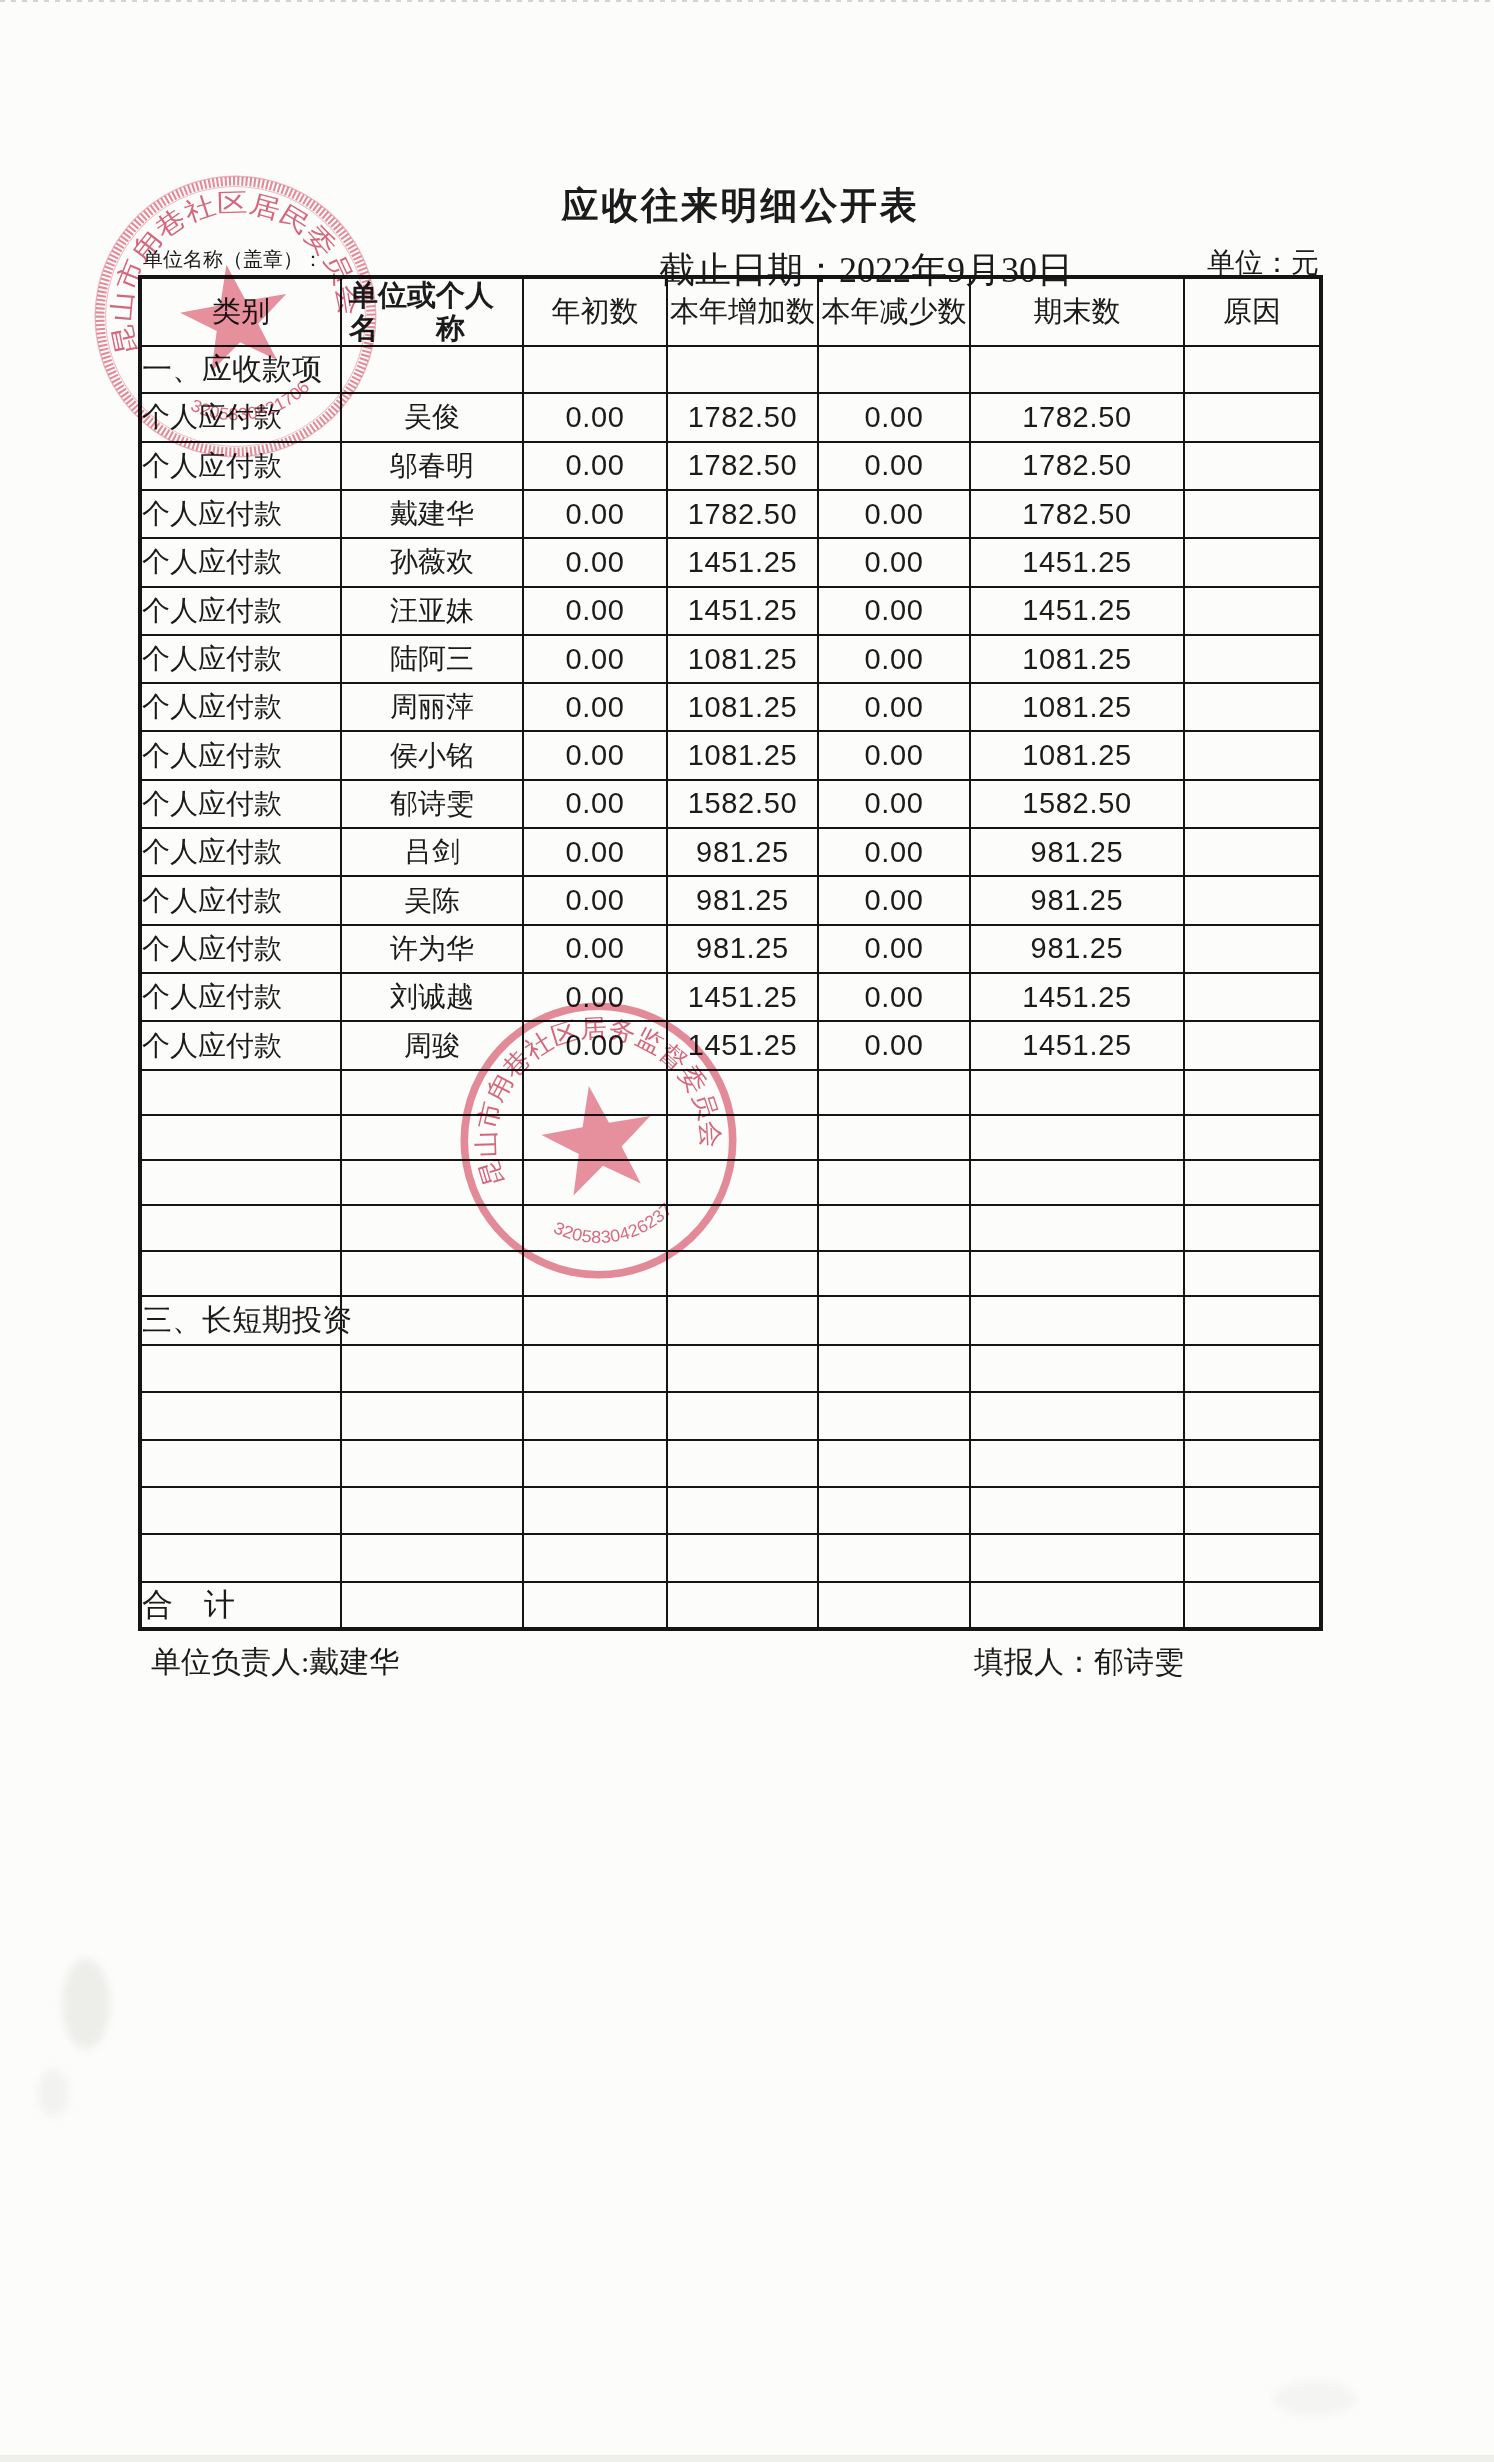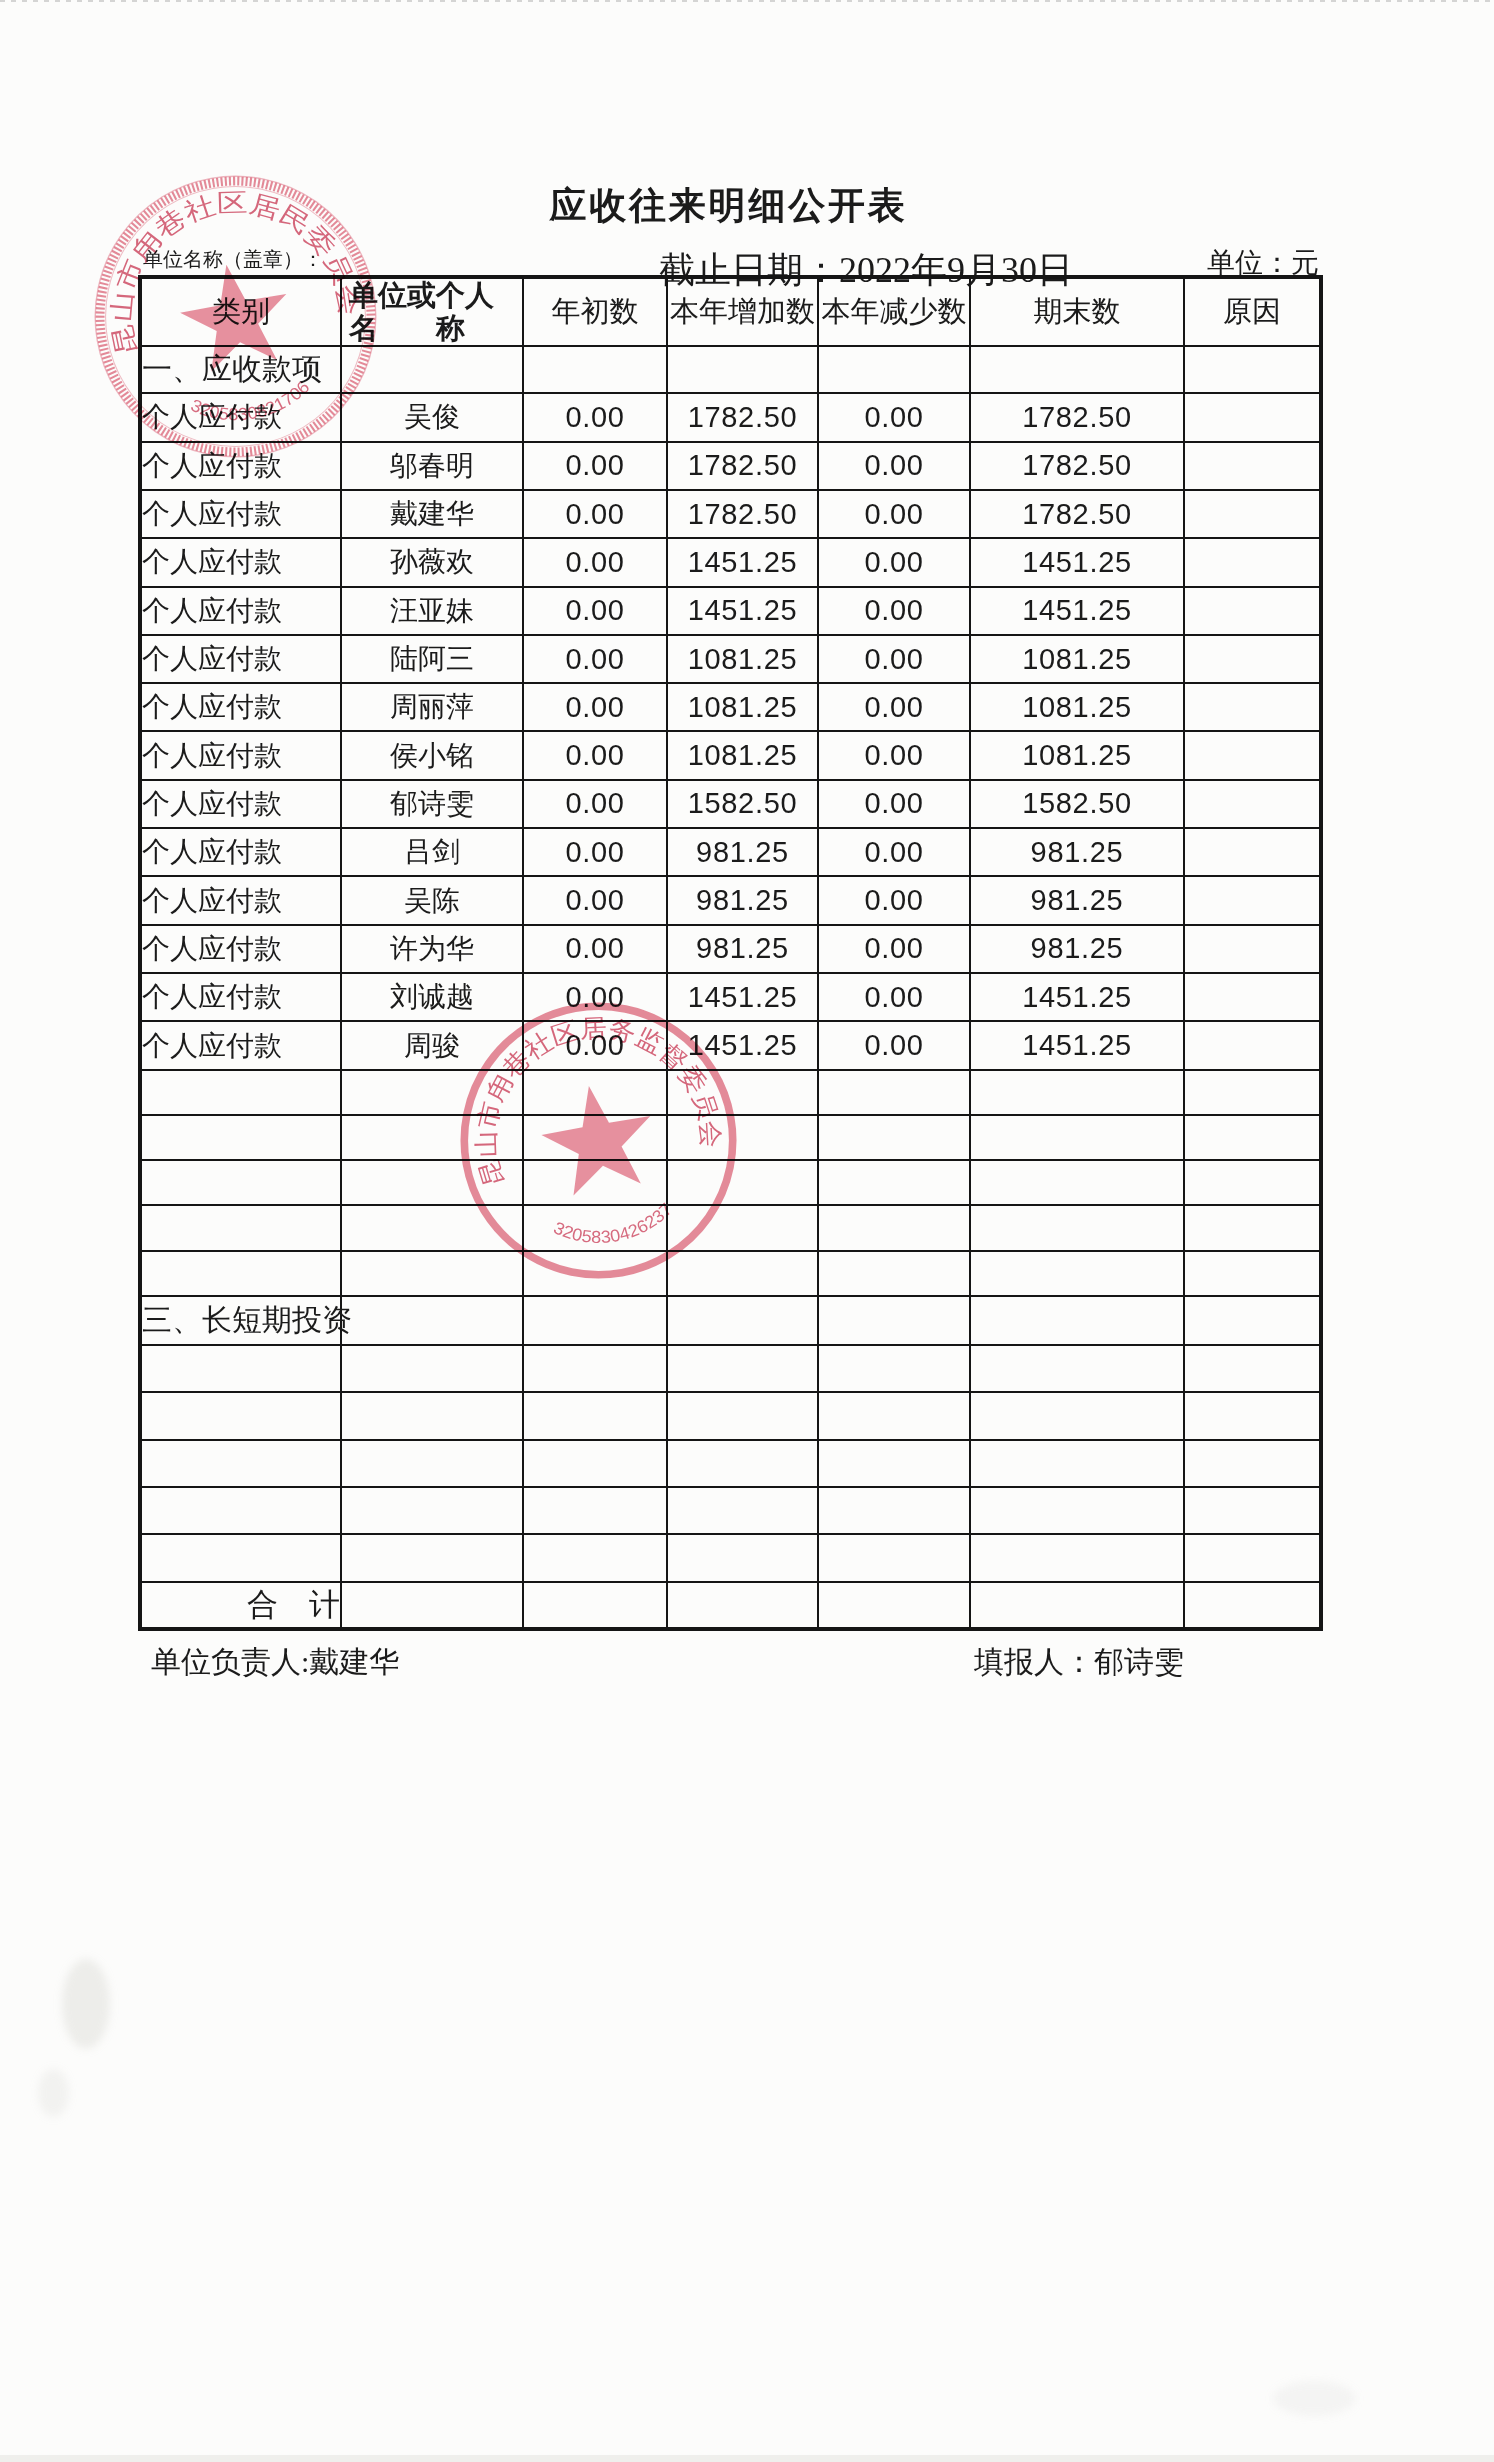--- a/index.html
+++ b/index.html
@@ -7,38 +7,38 @@
        font-family:"Liberation Serif", serif;color:#1b1b1b;overflow:hidden;}
   .page{position:absolute;inset:0;}
   .scan-top-edge{position:absolute;left:0;top:0;width:1495px;height:2.1px;
        background:repeating-linear-gradient(90deg, rgba(110,110,110,.28) 0 4.8px, transparent 4.8px 11px);}
   .scan-bottom-edge{position:absolute;left:0;top:2455px;width:1495px;height:7px;background:#efefec;}
   .smudge{position:absolute;border-radius:50%;filter:blur(4.2px);}
   .smudge.s1{left:62px;top:1959px;width:48px;height:90px;background:rgba(170,170,162,.18);}
   .smudge.s2{left:38px;top:2069px;width:31px;height:48px;background:rgba(170,170,162,.12);}
   .smudge.s3{left:1273px;top:2381px;width:83px;height:35px;background:rgba(180,180,172,.10);}
 
-  .doc-title{position:absolute;left:138px;top:181px;width:1181px;text-align:center;
+  .doc-title{position:absolute;left:150px;top:181px;width:1181px;text-align:center;
        font-size:37px;font-weight:700;letter-spacing:2.8px;}
   .meta-unit-name{position:absolute;left:143px;top:246px;font-size:20px;}
   .meta-cutoff{position:absolute;left:659px;top:246px;font-size:36px;}
   .meta-unit{position:absolute;left:1207px;top:244px;font-size:28px;}
 
   table.main{position:absolute;left:138px;top:275px;width:1181px;height:1356px;
        table-layout:fixed;border-collapse:collapse;border:4.2px solid #151515;background:transparent;}
   table.main th, table.main td{border:2.1px solid #151515;padding:0;overflow:visible;
        font-weight:400;vertical-align:middle;}
   th.h-cell{font-size:29px;text-align:center;}
   .h2-lines{padding-left:7px;text-align:left;font-size:29px;line-height:33px;font-weight:bold;}
   td.cat{font-size:28px;text-align:left;padding-left:8.3px;white-space:nowrap;}
   td.person{font-size:28px;text-align:center;white-space:nowrap;}
   td.num{font-family:"Liberation Sans", sans-serif;font-size:29px;text-align:center;
        letter-spacing:0.7px;white-space:nowrap;}
   td.sec{font-size:30px;font-weight:600;text-align:left;padding-left:7px;white-space:nowrap;}
-  td.total{font-size:31px;font-weight:600;text-align:right;white-space:nowrap;}
+  td.total{font-size:31px;font-weight:600;text-align:left;white-space:nowrap;}
 
   .footer-left{position:absolute;left:151px;top:1642px;font-size:30px;}
   .footer-right{position:absolute;left:974px;top:1642px;font-size:30px;}
 
   svg.stamp{position:absolute;mix-blend-mode:multiply;opacity:.93;}
   svg.stamp.stamp1{left:89px;top:170px;}
   svg.stamp.stamp2{left:456px;top:998px;}
 </style>
 </head>
 <body>

